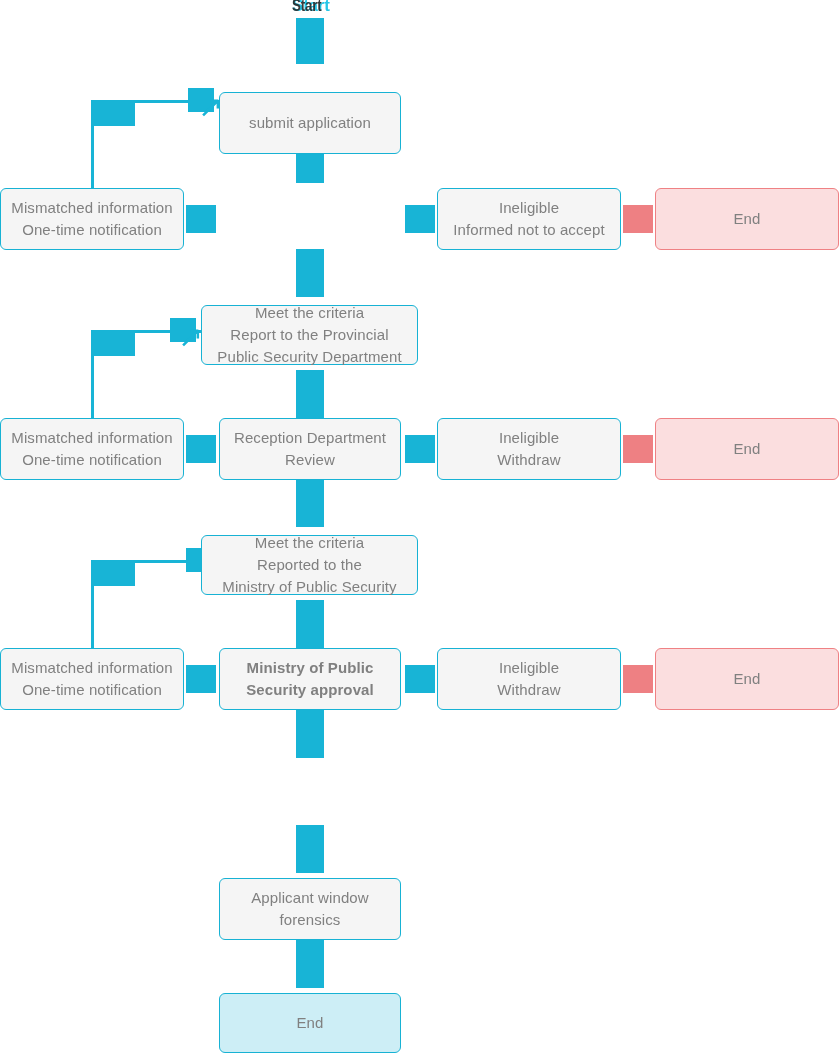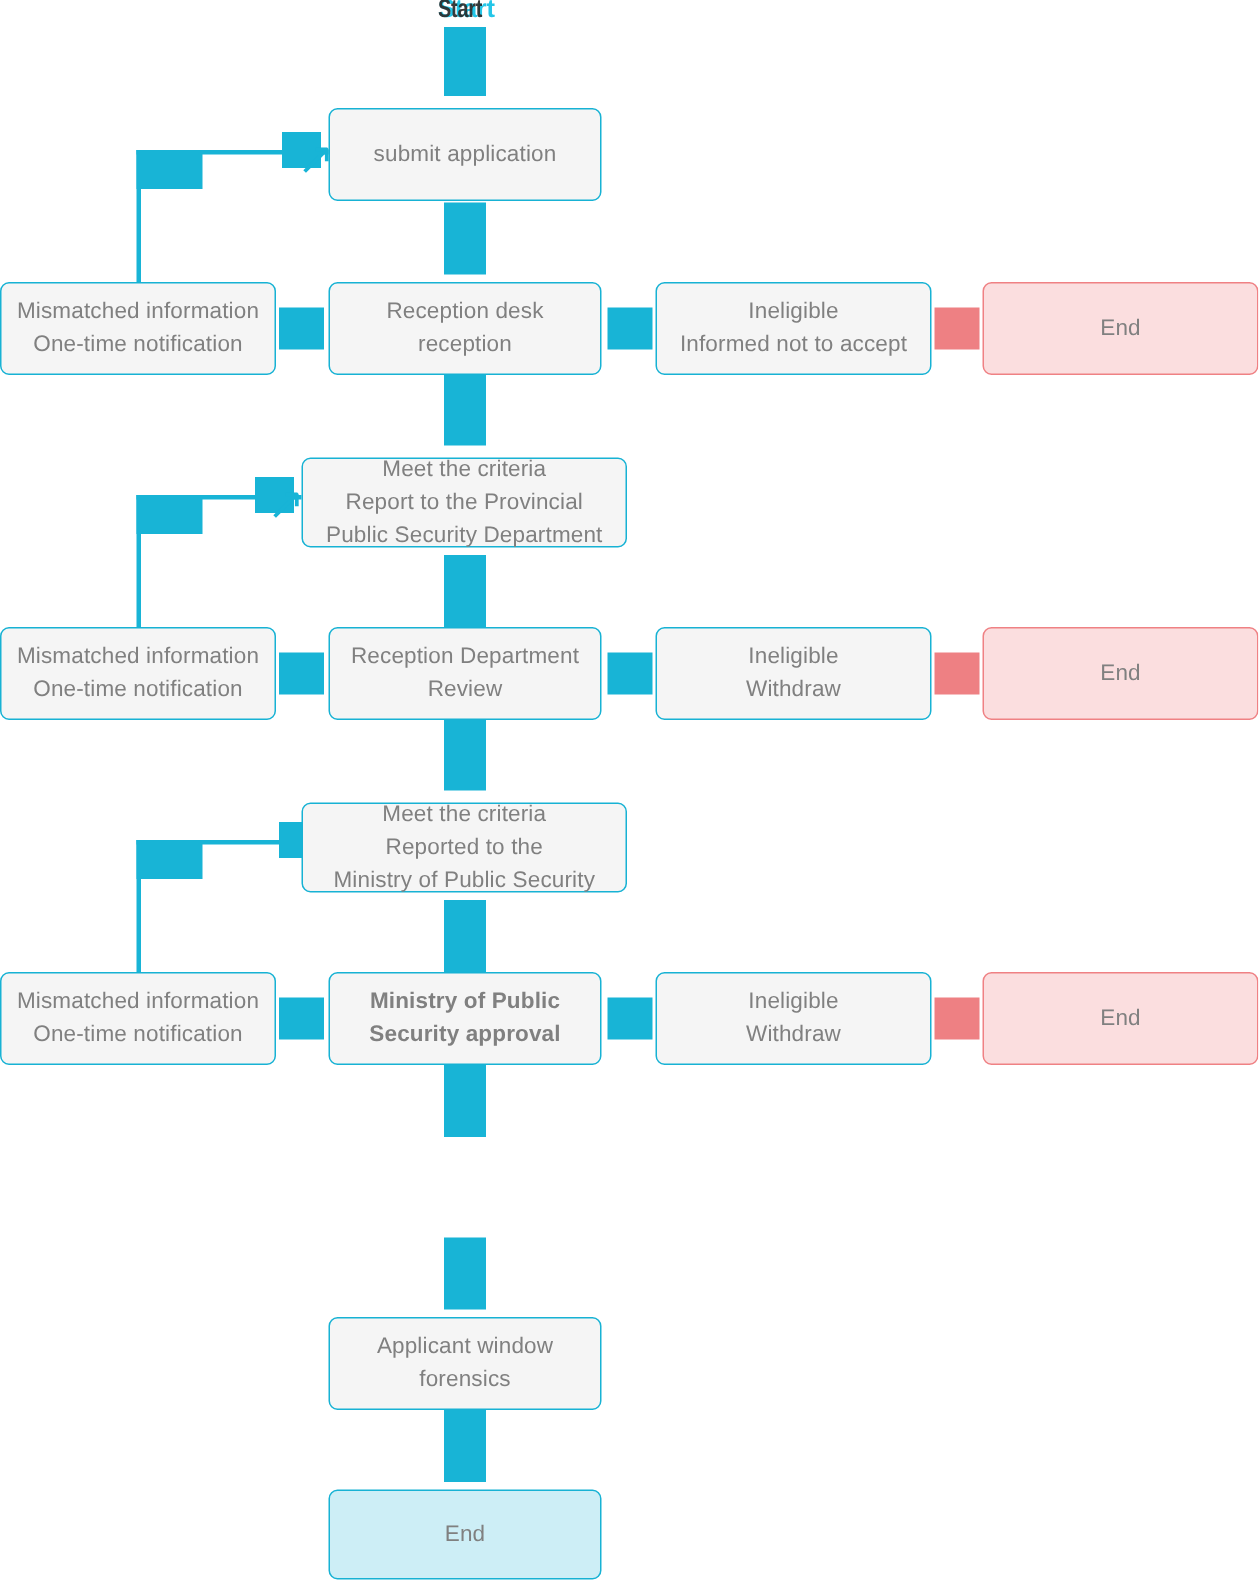--- a/index.html
+++ b/index.html
@@ -141,26 +141,24 @@
   <div class="loop-horiz" style="left:91px;  top:330px; width:110px;"></div>
   <div class="loop-block" style="left:91px;  top:330px; width:44px; height:26px;"></div>
   <div class="loop-block" style="left:170px; top:318px; width:26px; height:24px;"></div>
   <div class="loop-arrow" style="left:178px; top:322px;">↗</div>
 
   <div class="loop-vert" style="left:91px;  top:560px; height:88px;"></div>
   <div class="loop-horiz" style="left:91px;  top:560px; width:110px;"></div>
   <div class="loop-block" style="left:91px;  top:560px; width:44px; height:26px;"></div>
   <div class="loop-block" style="left:186px; top:548px; width:26px; height:24px;"></div>
 
-  <div class="node process" style="left:219px; top:72px;  width:182px; height:62px;text-align:right;">submit application</div>
+  <div class="node process" style="left:219px; top:92px;  width:182px; height:62px;text-align:right;">submit application</div>
 
   <div class="node process" style="left:0px;   top:188px; width:184px; height:62px;">Mismatched information
 One-time notification</div>
-  <div class="node process" style="left:219px; top:188px; width:182px; height:62px;">Reception desk
-reception</div>
   <div class="node process" style="left:437px; top:188px; width:184px; height:62px;">Ineligible
 Informed not to accept</div>
   <div class="node terminator-end" style="left:655px; top:188px; width:184px; height:62px;">End</div>
 
   <div class="node process" style="left:201px; top:305px; width:217px; height:60px;">Meet the criteria
 Report to the Provincial
 Public Security Department</div>
 
   <div class="node process" style="left:0px;   top:418px; width:184px; height:62px;">Mismatched information
 One-time notification</div>

